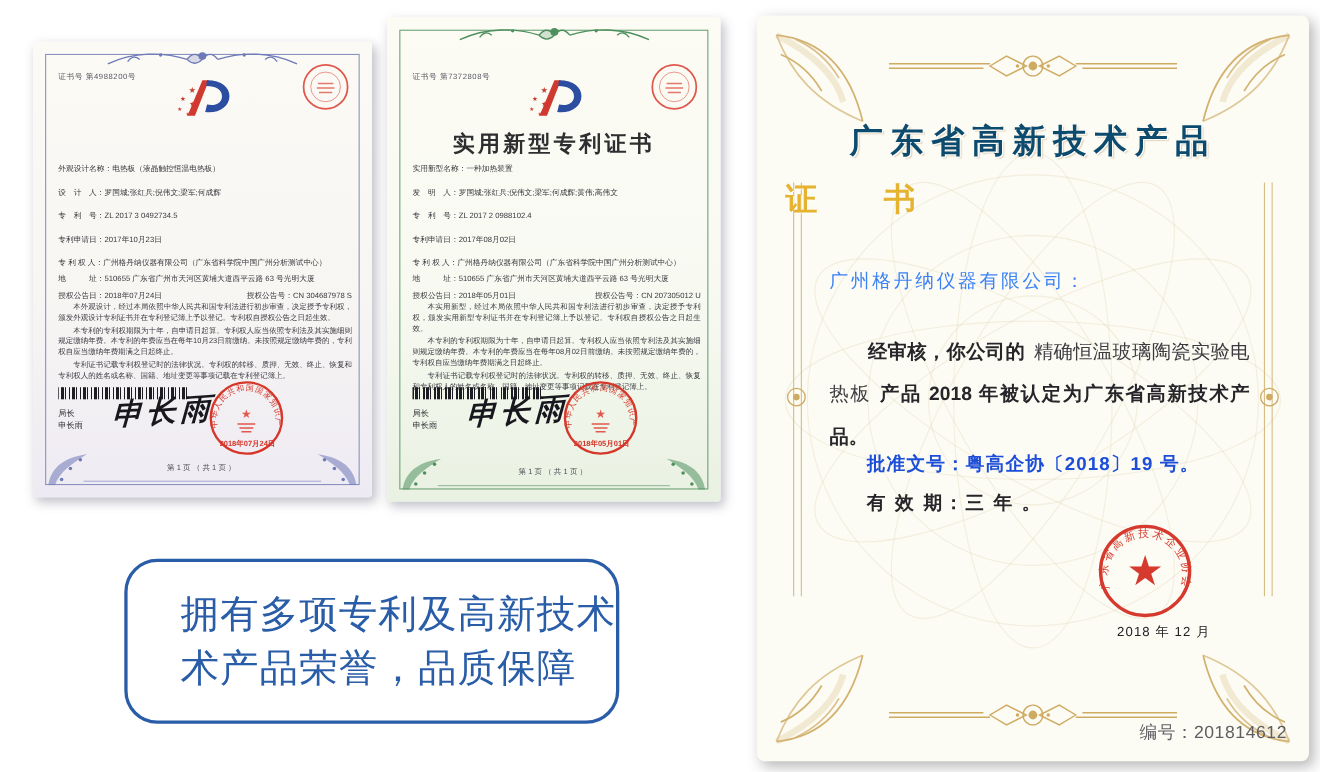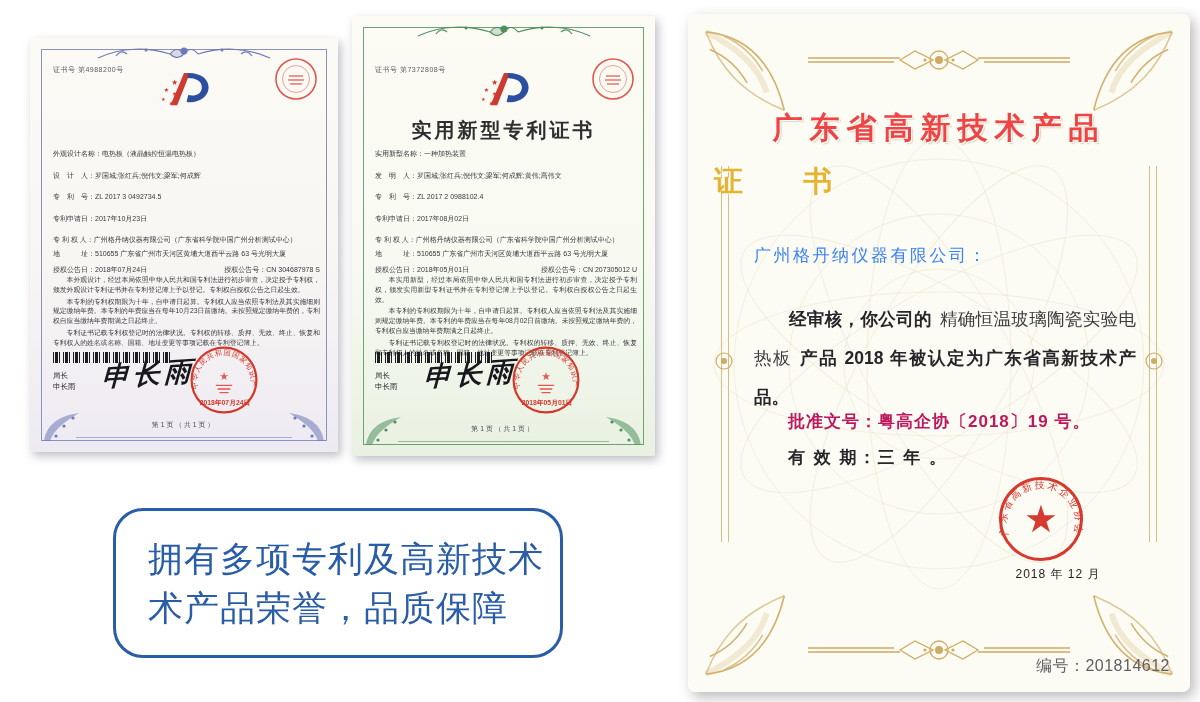--- a/index.html
+++ b/index.html
@@ -65,45 +65,45 @@
   .gorn.bottom{bottom:28px;transform:translateX(-50%) scaleY(-1);}
   .gside{position:absolute;top:152px;bottom:150px;width:6px;
     border-left:1px solid rgba(201,168,98,.75);border-right:1px solid rgba(201,168,98,.75);}
   .gside.l{left:33px;}
   .gside.r{right:33px;}
   .gmed{position:absolute;width:22px;height:22px;}
   .gmed.l{left:25px;top:336px;}
   .gmed.r{right:25px;top:336px;}
   .guilloche{position:absolute;left:0;top:0;width:502px;height:678px;pointer-events:none;}
   .gtitle1{position:absolute;top:94px;left:0;right:0;text-align:center;font-weight:bold;
-    font-size:30px;letter-spacing:7px;color:#ef4444;
+    font-size:30px;letter-spacing:7px;color:#0c4a6e;
     text-shadow:1px 1px 0 #fff,2px 2px 1px rgba(150,110,40,.25);}
   .gtitle2{position:absolute;top:148px;left:0;right:0;text-align:left;font-weight:bold;
     font-size:29px;color:#e5b32f;letter-spacing:.9em;text-indent:.9em;
     text-shadow:1px 1px 0 rgba(255,255,255,.8);}
   .gcompany{position:absolute;top:230px;left:66px;font-size:17px;letter-spacing:2.5px;color:#3b82f6;
     font-family:"Liberation Serif","DejaVu Serif",serif;}
   .gbody{position:absolute;top:268px;left:66px;right:54px;font-size:17.5px;line-height:39px;
     text-align:justify;color:#26262a;text-indent:2em;}
   .gbody .bold{font-weight:bold;}
   .gbody .kai{font-family:"Liberation Serif","DejaVu Serif",serif;font-weight:normal;
     color:#3c3c40;margin:0 8px;}
   .gapproval{position:absolute;top:396px;left:100px;font-size:17px;font-weight:bold;
-    letter-spacing:1px;color:#be185d;}
+    letter-spacing:1px;color:#1d4ed8;}
   .gvalidity{position:absolute;top:432px;left:100px;font-size:17px;font-weight:bold;
     letter-spacing:2px;color:#26262a;}
   .gseal{position:absolute;top:460px;left:308px;width:90px;height:90px;}
   .gdate{position:absolute;top:552px;left:312px;width:116px;text-align:center;
     font-size:12px;letter-spacing:1px;color:#1f1f23;}
   .gserial{position:absolute;bottom:15px;right:20px;font-size:16px;color:#5f5f63;letter-spacing:.5px;}
 
   
   .note{position:absolute;left:113px;top:508px;width:450px;height:150px;
     border:3px solid #2a5da8;border-radius:30px;box-sizing:border-box;
-    display:flex;flex-direction:column;justify-content:center;padding-left:32px;}
+    display:flex;flex-direction:column;justify-content:center;padding-left:48px;}
   .note .nline{font-size:35px;line-height:49px;color:#2a5da8;font-weight:500;letter-spacing:1px;}
 </style>
 </head>
 <body>
 
 <div class="canvas">
 
   <svg width="0" height="0" style="position:absolute" aria-hidden="true">
     <defs>
       <g id="flor-top">

